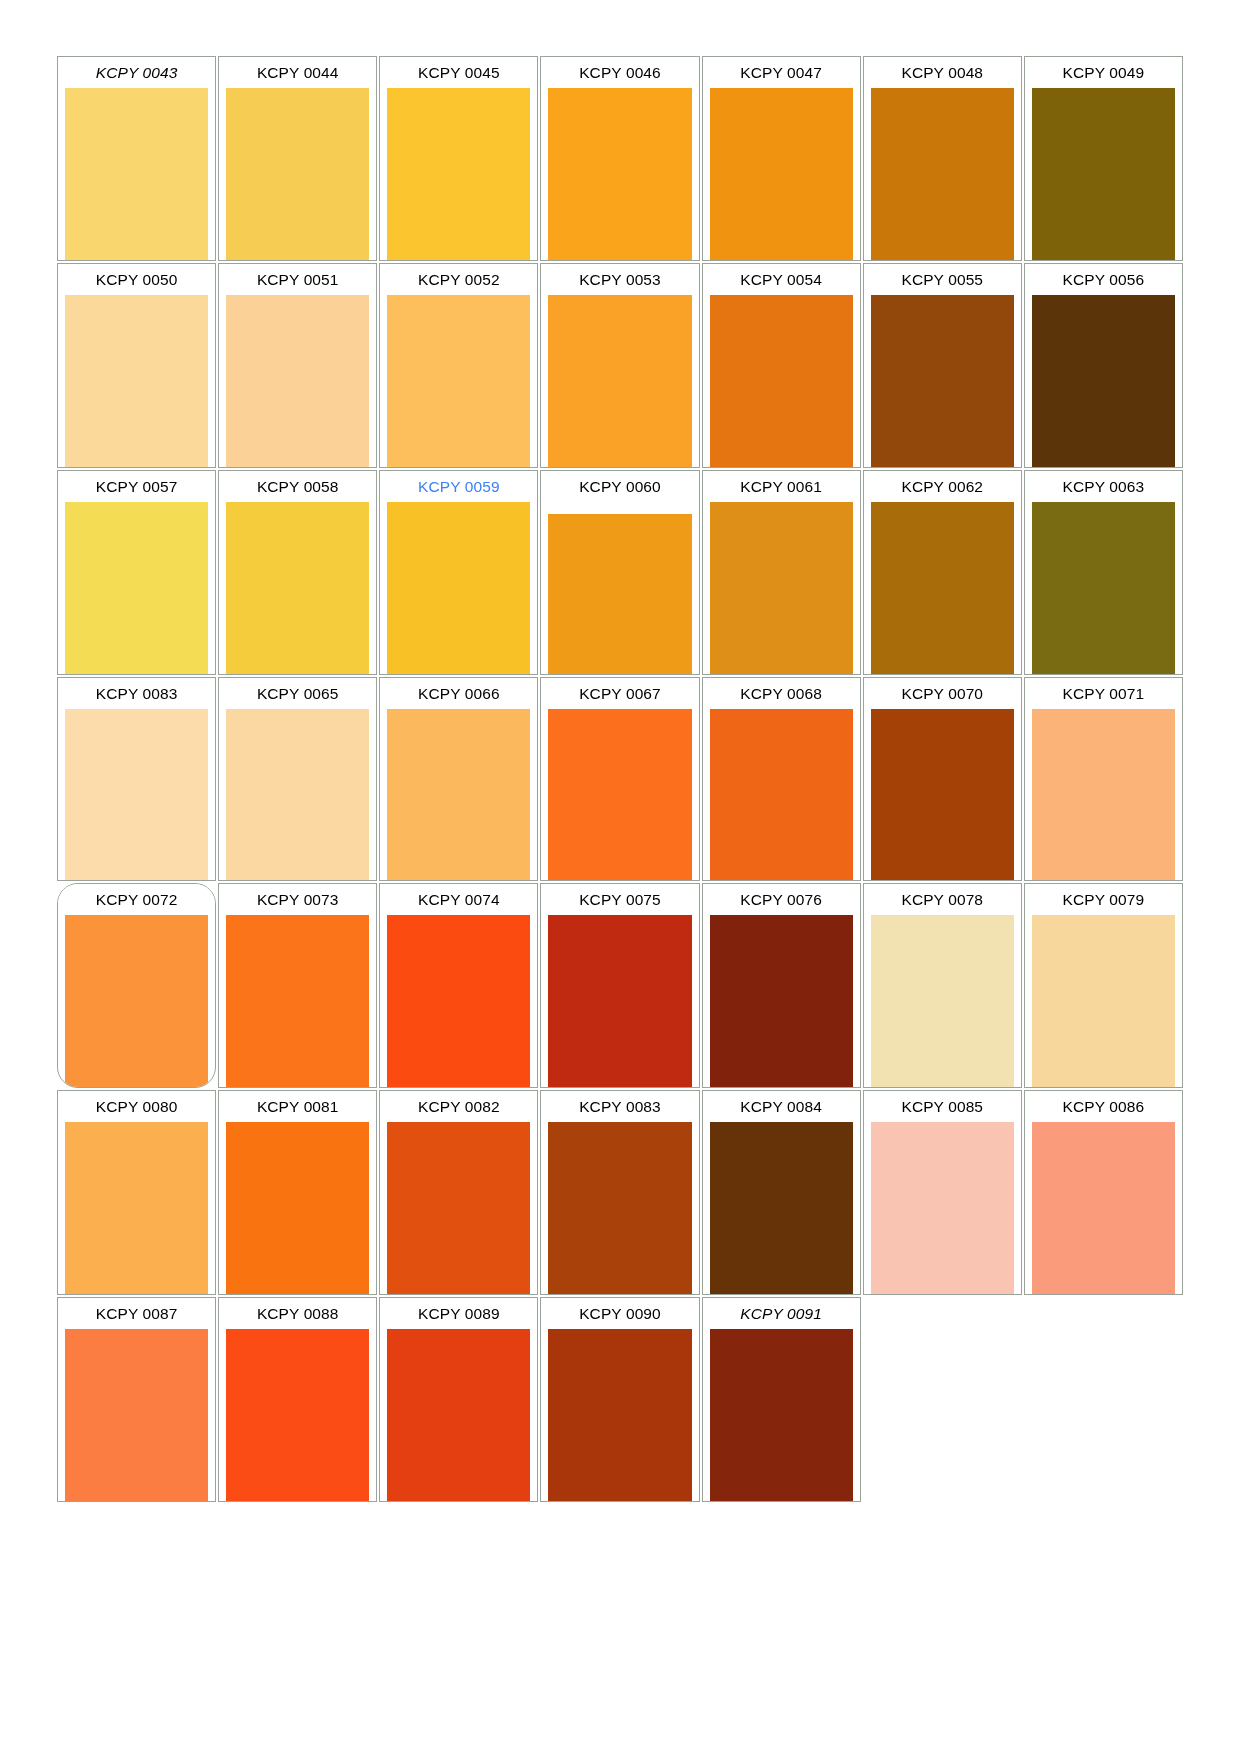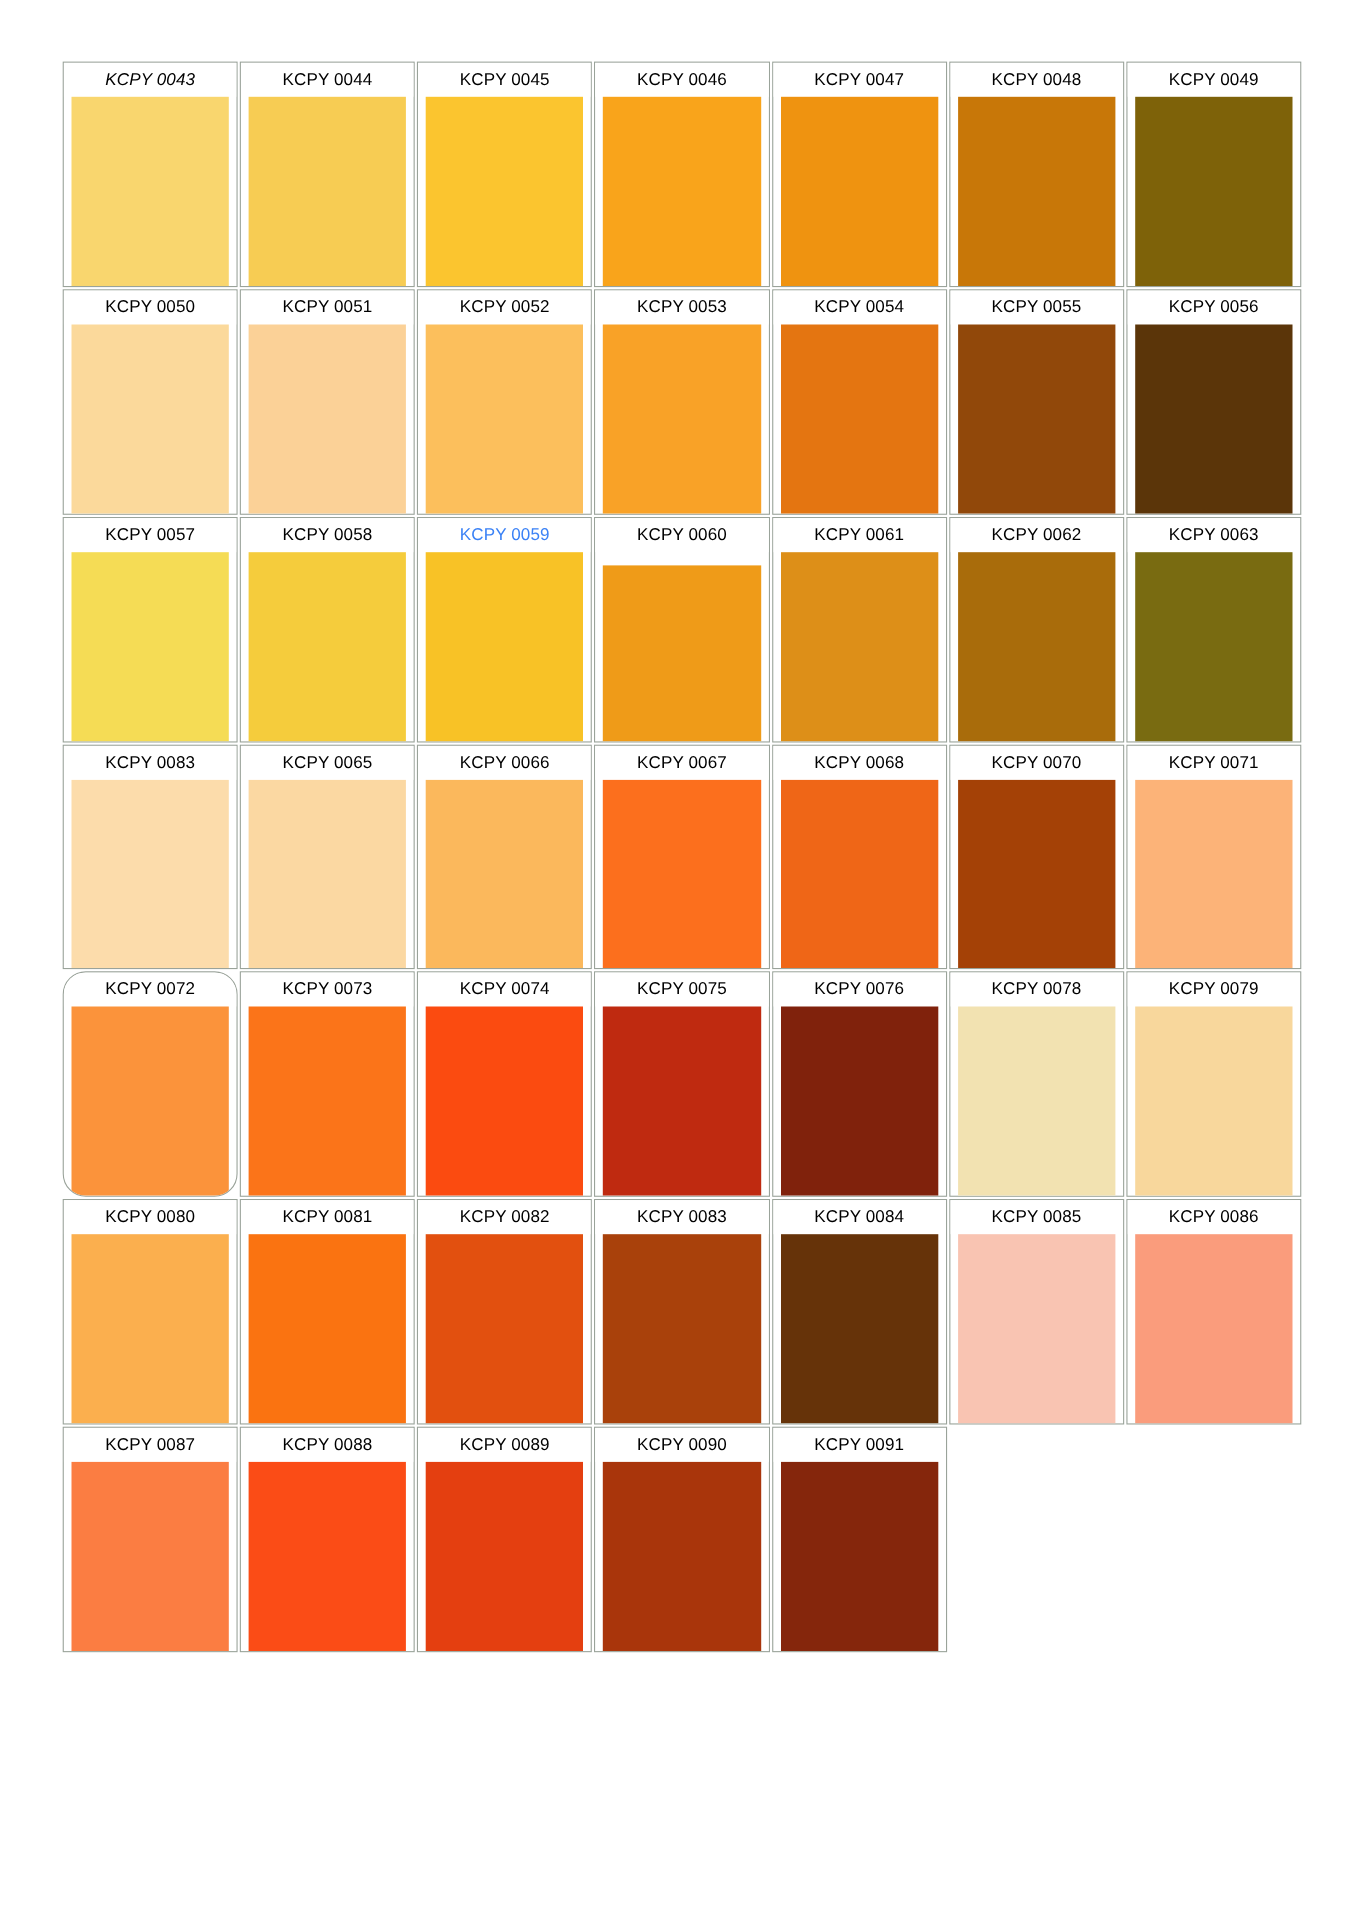--- a/index.html
+++ b/index.html
@@ -250,18 +250,18 @@
         <div class="swatch-color" style="background-color: rgb(251, 76, 22);"></div>
       </div>
       <div class="swatch-cell" style="border-color: rgb(154, 163, 154);">
         <div class="swatch-label" style="color: rgb(0, 0, 0);">KCPY 0089</div>
         <div class="swatch-color" style="background-color: rgb(228, 63, 16);"></div>
       </div>
       <div class="swatch-cell" style="border-color: rgb(154, 163, 154);">
         <div class="swatch-label" style="color: rgb(0, 0, 0);">KCPY 0090</div>
         <div class="swatch-color" style="background-color: rgb(169, 53, 11);"></div>
       </div>
-      <div class="swatch-cell" style="border-color: rgb(154, 163, 154);">
+      <div class="swatch-cell" style="border-color: rgb(154, 163, 154); font-style: italic;">
         <div class="swatch-label" style="color: rgb(0, 0, 0);">KCPY 0091</div>
         <div class="swatch-color" style="background-color: rgb(133, 38, 12);"></div>
       </div>
     </div>
 </div>
 
 </body></html>

